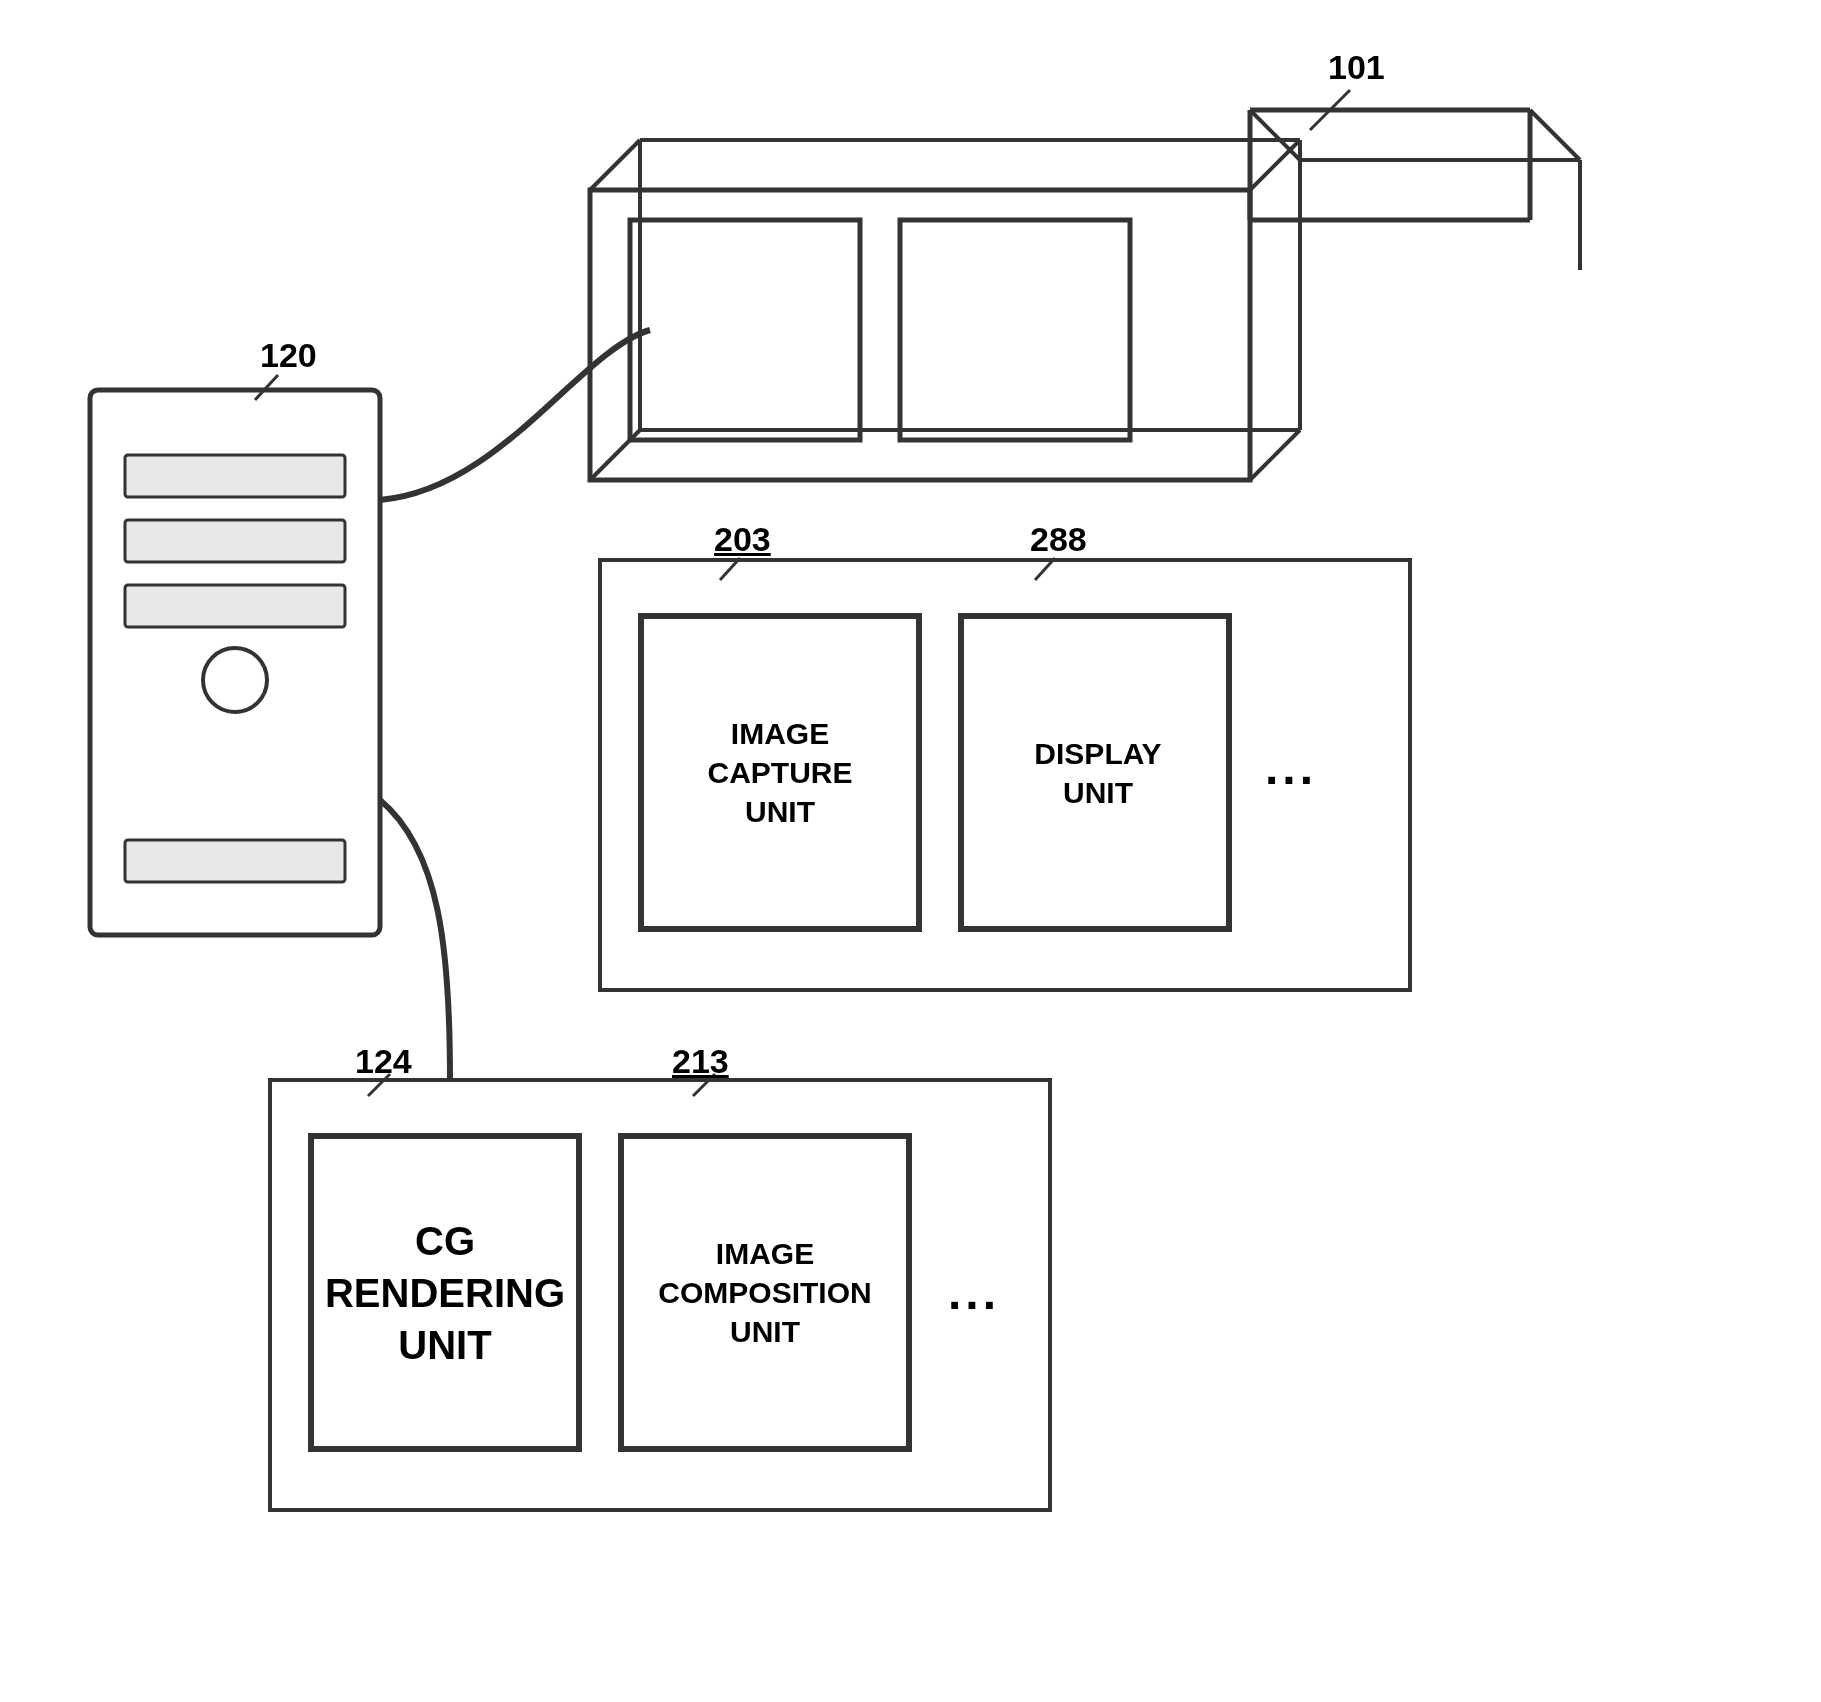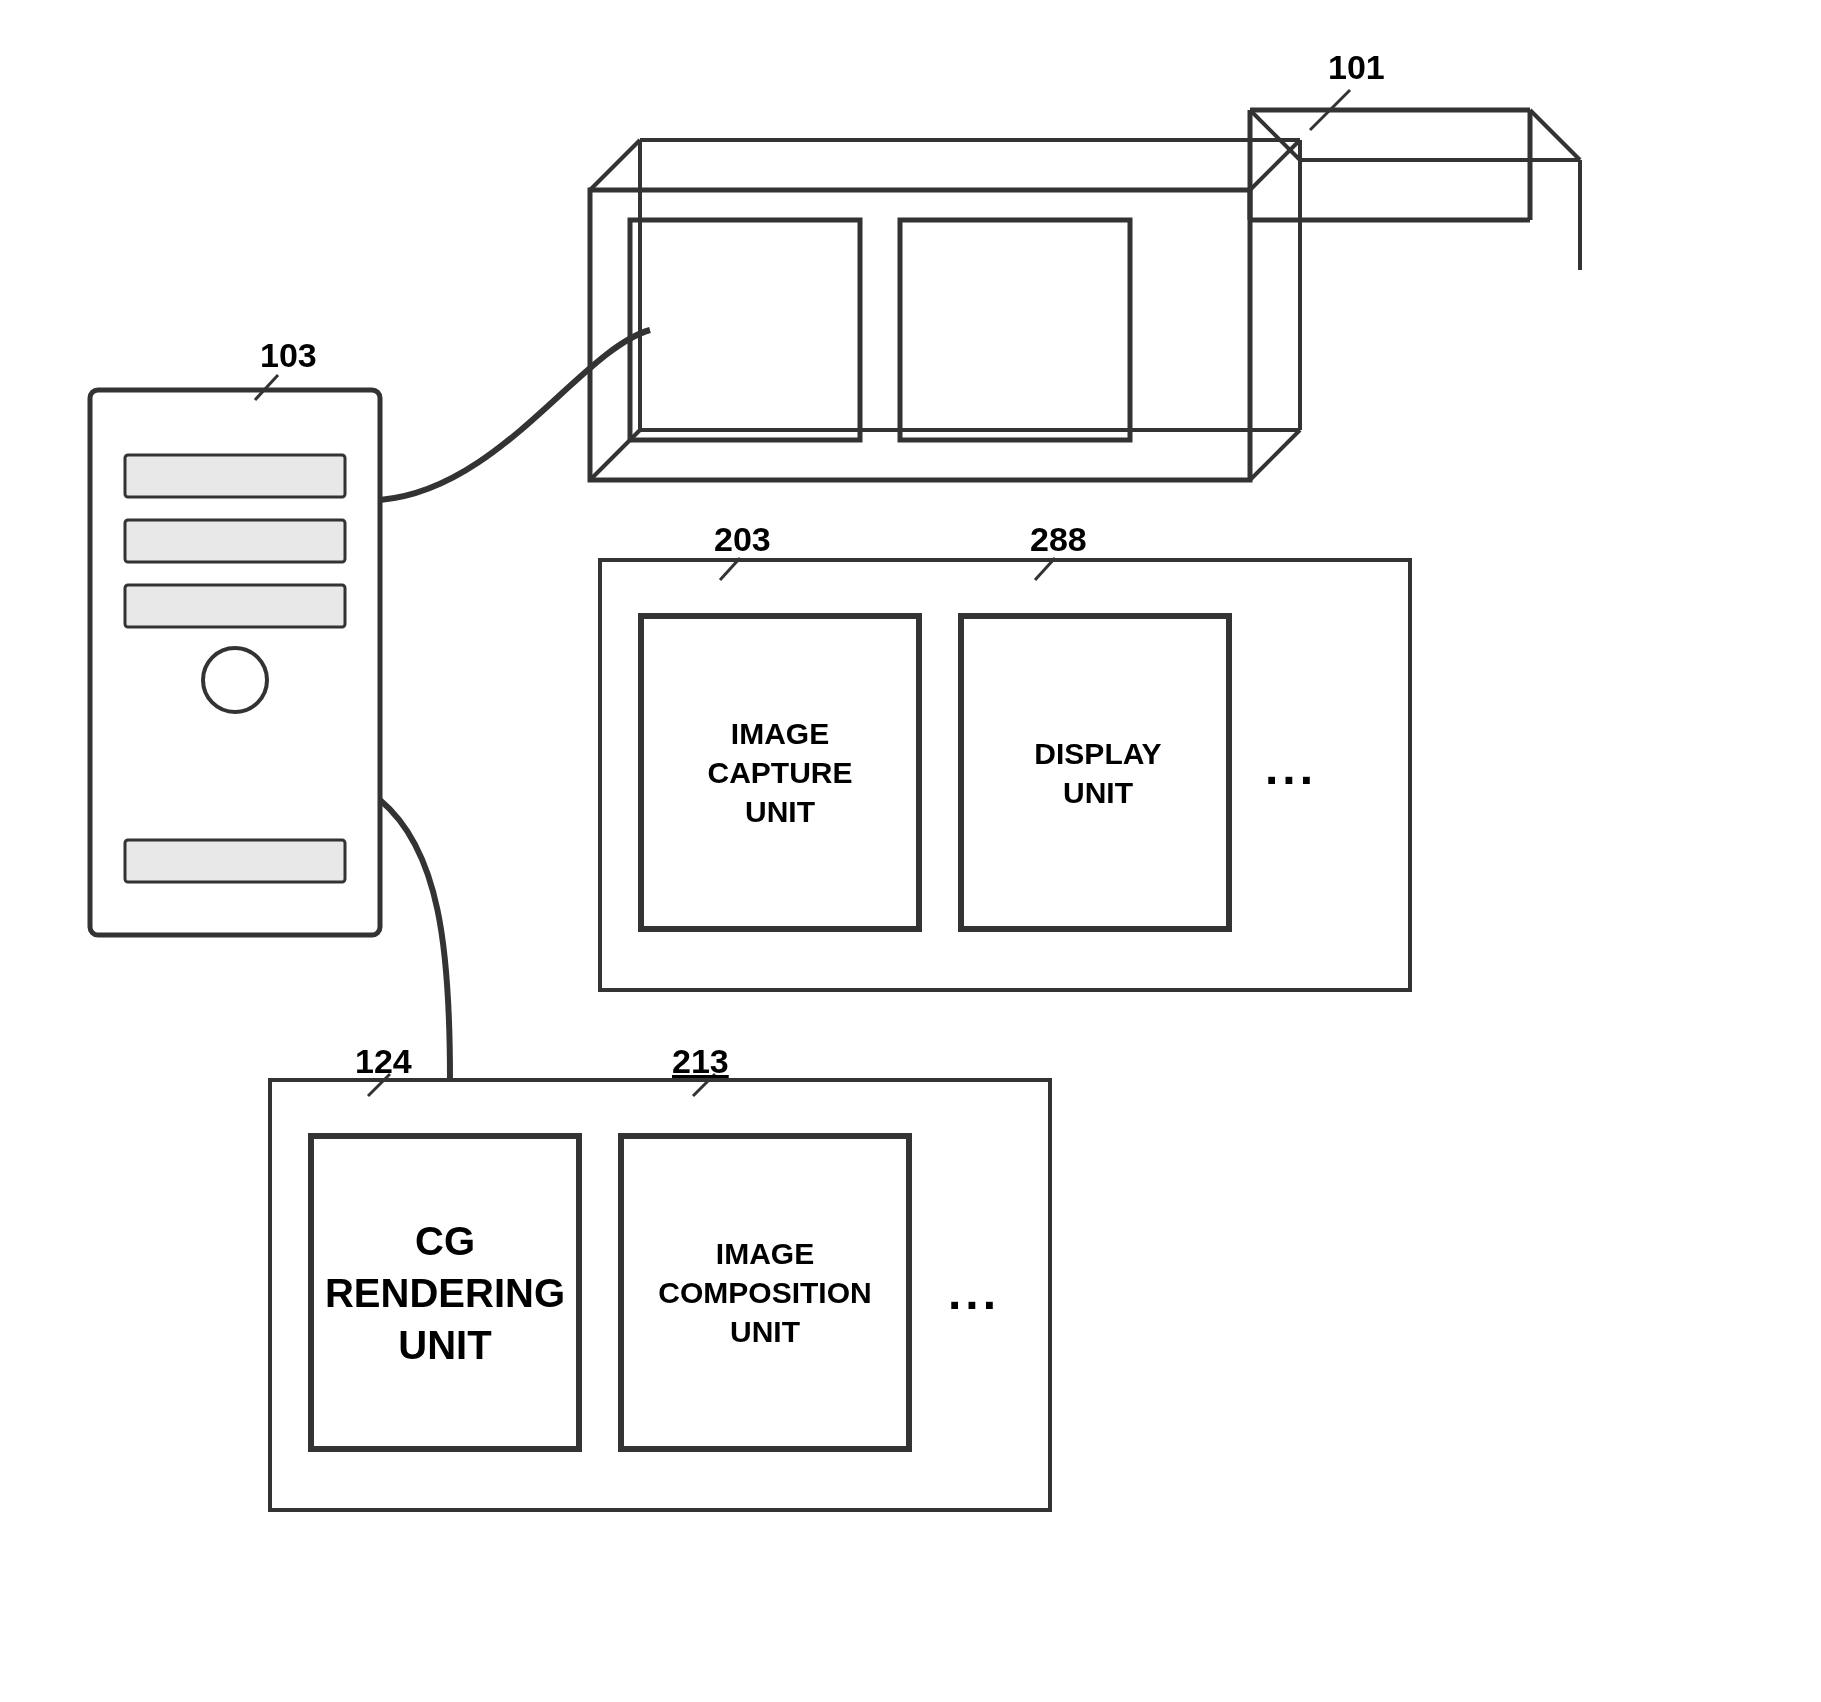--- a/index.html
+++ b/index.html
@@ -120,22 +120,22 @@
 
     <rect x="620" y="1135" width="290" height="315" fill="white" stroke="#333" stroke-width="4"></rect>
 
     <line x1="390" y1="1074" x2="368" y2="1096" stroke="#333" stroke-width="3"></line>
 
     <line x1="715" y1="1074" x2="693" y2="1096" stroke="#333" stroke-width="3"></line>
 
   </svg>
 
   <div class="ref-label" style="top:48px; left:1328px;">101</div>
-  <div class="ref-label" style="top:336px; left:260px;">103</div>
-  <div class="ref-label" style="top:520px; left:714px;">203</div>
+  <div class="ref-label" style="top:336px; left:260px;">120</div>
+  <div class="ref-label" style="top:520px; left:714px;text-decoration:underline;">203</div>
   <div class="ref-label" style="top:520px; left:1030px;">288</div>
   <div class="ref-label" style="top:1042px; left:355px;">124</div>
   <div class="ref-label" style="top:1042px; left:672px;text-decoration:underline;">213</div>
 
   <div class="unit-box" style="top:615px; left:640px; width:280px; height:315px;">
     <span style="white-space:pre-line; font-size:30px; font-weight:bold;">IMAGE
 CAPTURE
 UNIT</span>
   </div>
 

